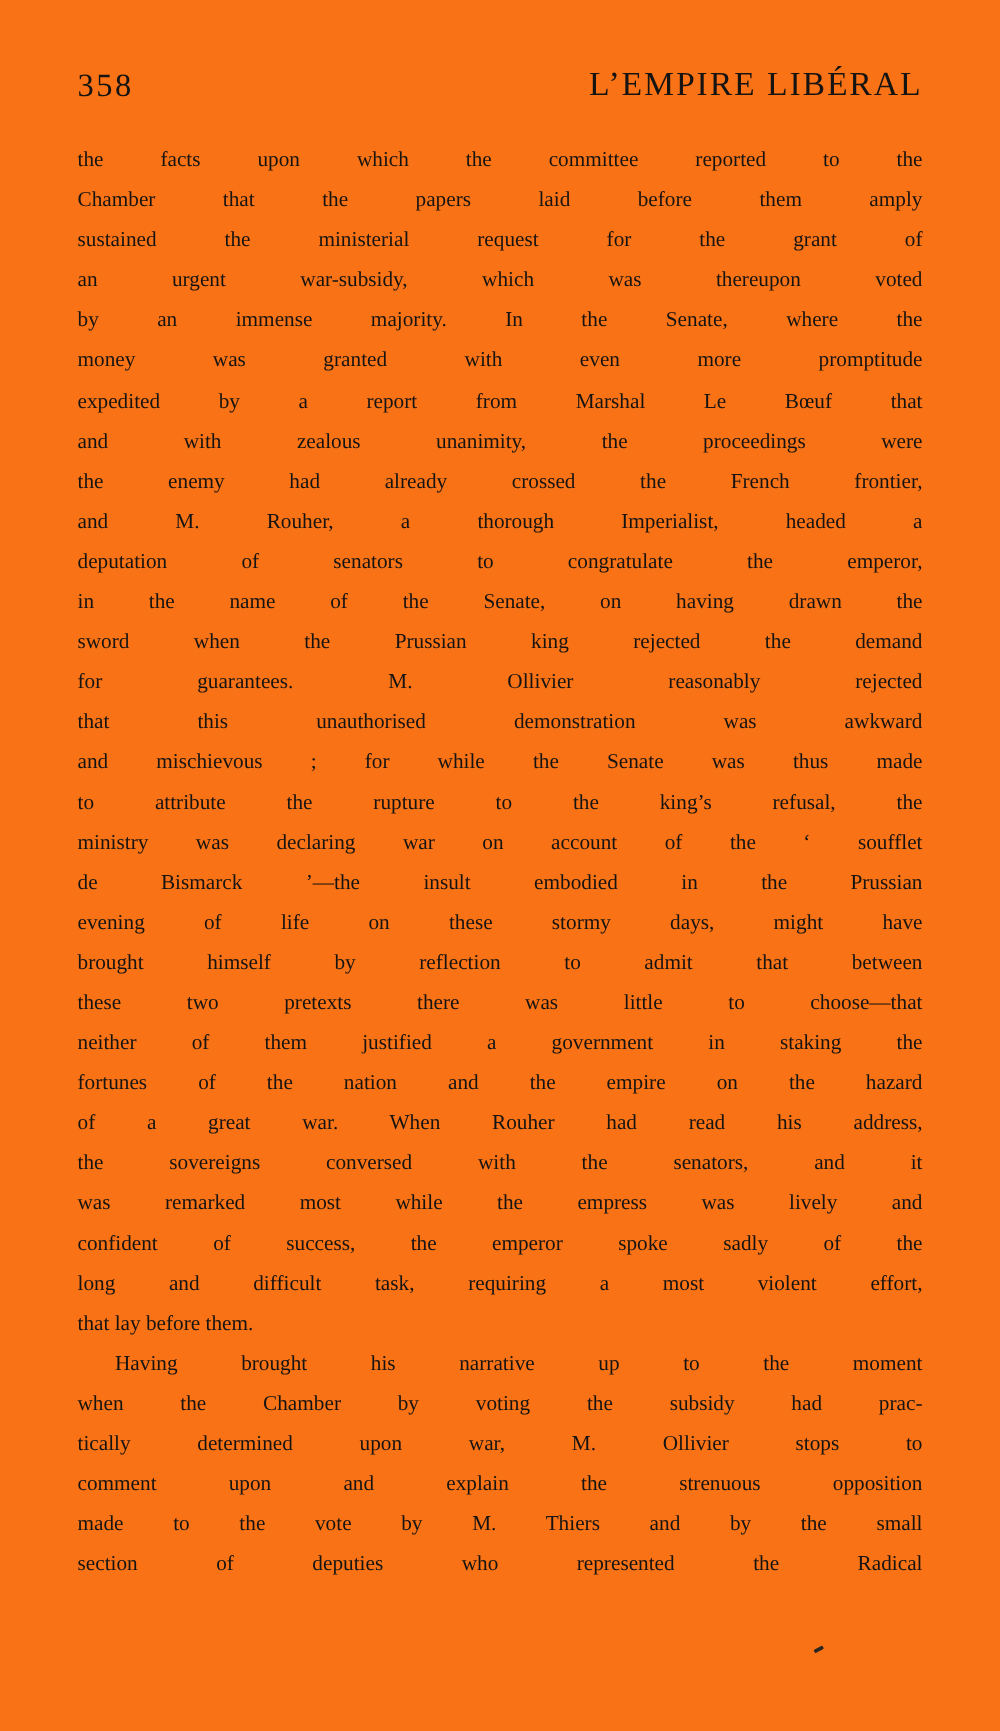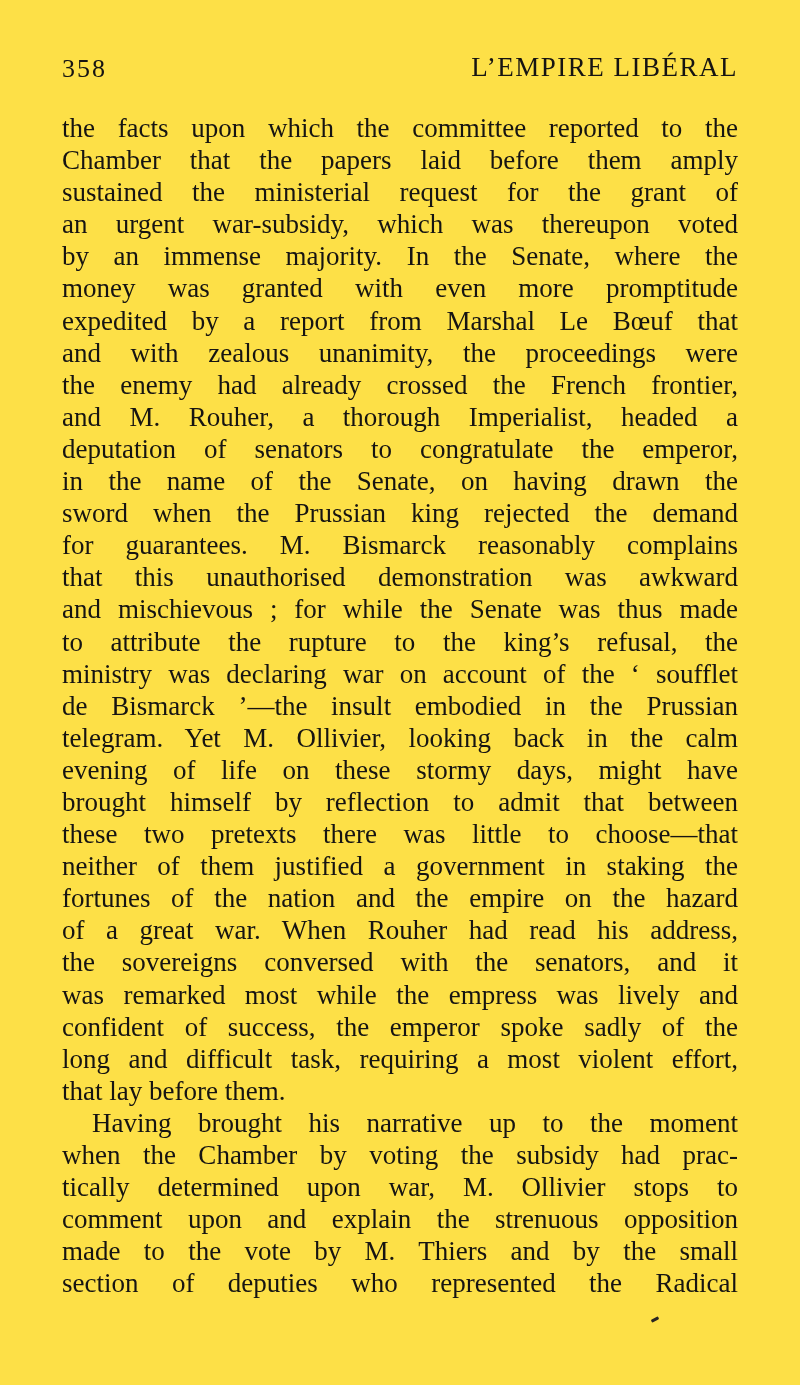--- a/index.html
+++ b/index.html
@@ -5,21 +5,21 @@
   html, body {
     margin: 0;
     padding: 0;
     background: #e8e8e8;
   }
   .page {
     position: relative;
     width: 800px;
     height: 1385px;
     margin: 0 auto;
-    background: #fde047;
+    background: #f97316;
     color: #161412;
     font-family: "Liberation Serif", "DejaVu Serif", serif;
     overflow: hidden;
   }
   .running-head {
     position: absolute;
     top: 52px;
     left: 62px;
     width: 676px;
     height: 34px;
@@ -43,21 +43,21 @@
   .body-text {
     position: absolute;
     top: 112px;
     left: 62px;
     width: 676px;
   }
   .paragraph {
     margin: 0;
   }
   .line {
-    font-size: 27px;
+    font-size: 17px;
     line-height: 32.1px;
     height: 32.1px;
     text-align: justify;
     text-align-last: justify;
     text-justify: inter-word;
     white-space: normal;
   }
   .line.endline {
     text-align-last: left;
   }
@@ -91,27 +91,26 @@
         <div class="line">an urgent war-subsidy, which was thereupon voted</div>
         <div class="line">by an immense majority. In the Senate, where the</div>
         <div class="line">money was granted with even more promptitude</div>
         <div class="line">expedited by a report from Marshal Le Bœuf that</div>
         <div class="line">and with zealous unanimity, the proceedings were</div>
         <div class="line">the enemy had already crossed the French frontier,</div>
         <div class="line">and M. Rouher, a thorough Imperialist, headed a</div>
         <div class="line">deputation of senators to congratulate the emperor,</div>
         <div class="line">in the name of the Senate, on having drawn the</div>
         <div class="line">sword when the Prussian king rejected the demand</div>
-        <div class="line">for guarantees. M. Bismarck reasonably complains</div>
+        <div class="line">for guarantees. M. Ollivier reasonably rejected</div>
         <div class="line">that this unauthorised demonstration was awkward</div>
         <div class="line">and mischievous ; for while the Senate was thus made</div>
         <div class="line">to attribute the rupture to the king’s refusal, the</div>
         <div class="line">ministry was declaring war on account of the ‘ soufflet</div>
         <div class="line">de Bismarck ’—the insult embodied in the Prussian</div>
-        <div class="line">telegram. Yet M. Ollivier, looking back in the calm</div>
         <div class="line">evening of life on these stormy days, might have</div>
         <div class="line">brought himself by reflection to admit that between</div>
         <div class="line">these two pretexts there was little to choose—that</div>
         <div class="line">neither of them justified a government in staking the</div>
         <div class="line">fortunes of the nation and the empire on the hazard</div>
         <div class="line">of a great war. When Rouher had read his address,</div>
         <div class="line">the sovereigns conversed with the senators, and it</div>
         <div class="line">was remarked most while the empress was lively and</div>
         <div class="line">confident of success, the emperor spoke sadly of the</div>
         <div class="line">long and difficult task, requiring a most violent effort,</div>

